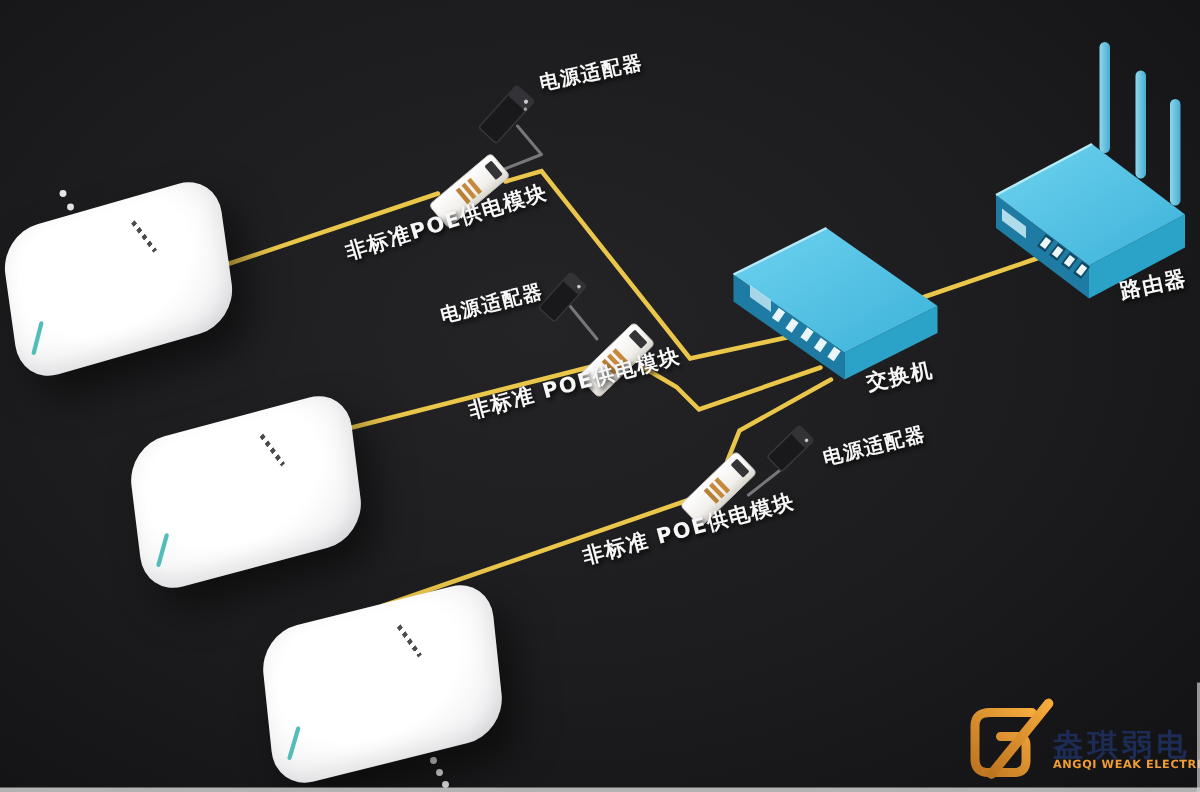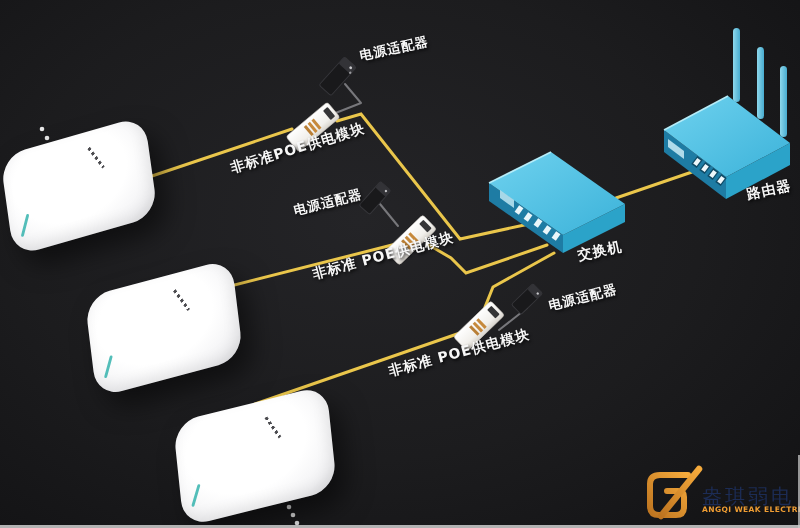--- a/index.html
+++ b/index.html
@@ -29,21 +29,21 @@
     background:repeating-linear-gradient(90deg,#4c4c50 0 3px,transparent 3px 6px);
     transform:rotate(62deg);
   }
   .ap-led{
     position:absolute;left:9%;bottom:16%;width:3px;height:22px;border-radius:2px;
     background:#35b3ad;opacity:.85;transform:rotate(24deg);
   }
   
   .wm-cn{
     position:absolute;left:702px;top:483px;width:96px;
-    color:#1c2c55;font-size:20px;font-weight:400;letter-spacing:3px;white-space:nowrap;
+    color:#1c2c55;font-size:20px;font-weight:700;letter-spacing:3px;white-space:nowrap;
   }
   .wm-en{
     position:absolute;left:702px;top:505px;
     color:#ef9d33;font-size:7.5px;font-weight:700;letter-spacing:.4px;white-space:nowrap;
   }
   .edge-bottom{position:absolute;left:0;bottom:0;width:800px;height:3px;background:#cfcfcf;opacity:.85;}
   .edge-right{position:absolute;right:0;top:455px;width:2px;height:73px;background:#cfcfcf;opacity:.7;}
 </style>
 </head>
 <body>

